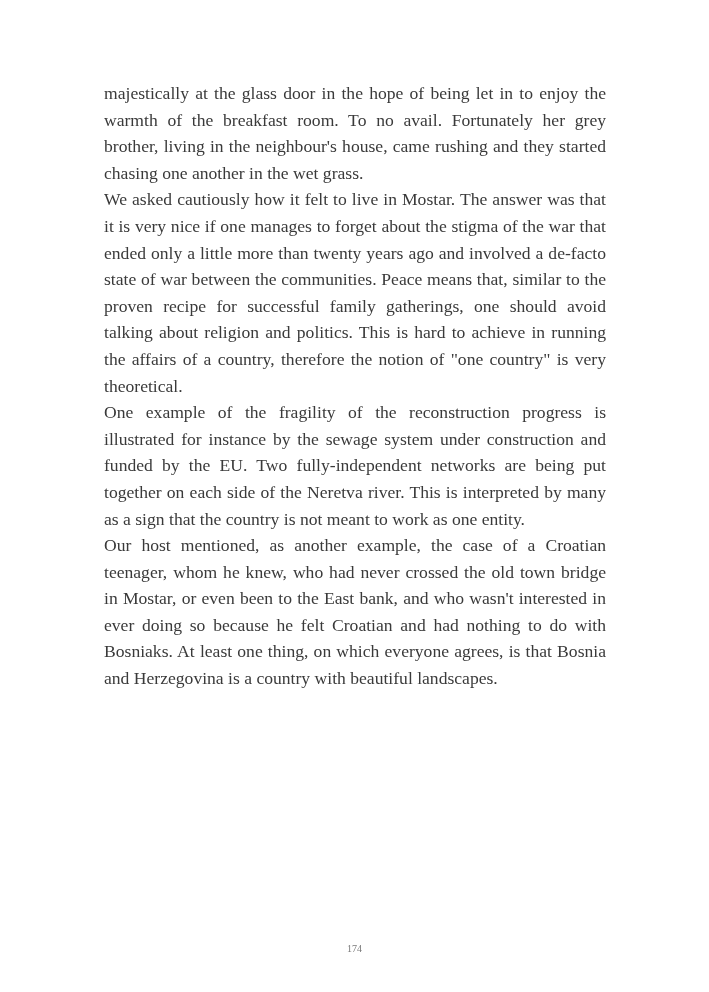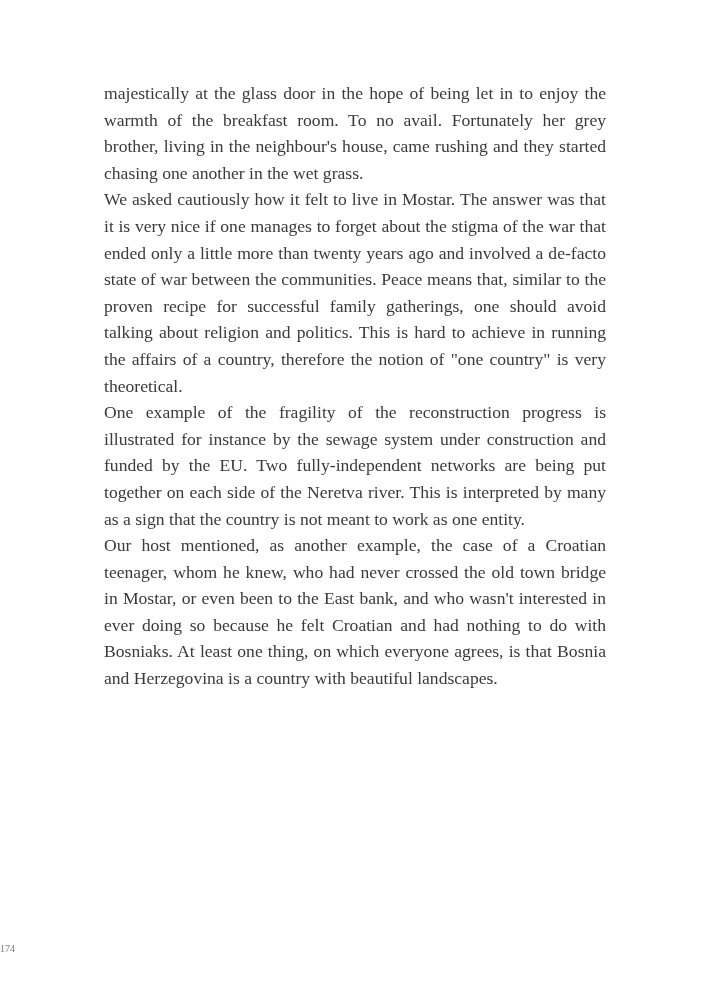--- a/index.html
+++ b/index.html
@@ -37,20 +37,21 @@
       padding: 0;
     }
     .body-text p.last {
       text-align-last: justify;
     }
     .page-number {
       position: absolute;
       left: 0;
       width: 709px;
       top: 943px;
+      text-align: center;
       font-family: "Liberation Serif", serif;
       font-size: 10px;
       color: #7a7a7a;
     }
   </style>
 </head>
 <body>
 
 <div class="page">
   <div class="body-text">

